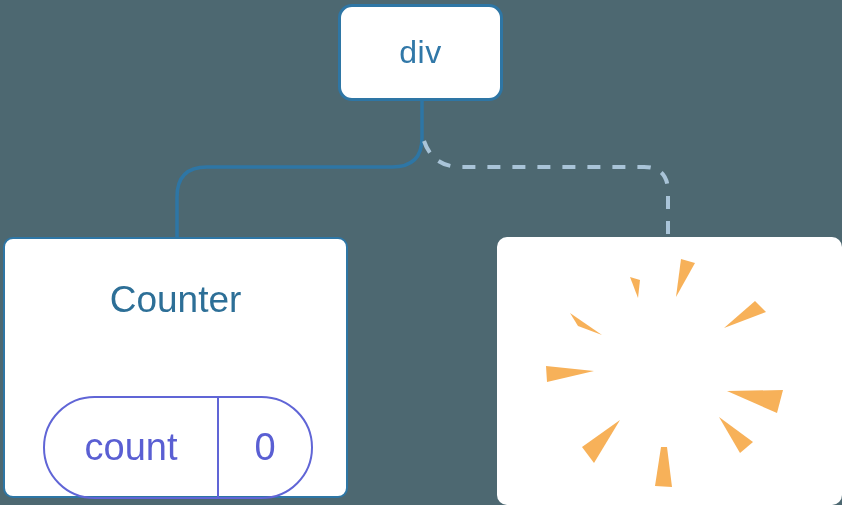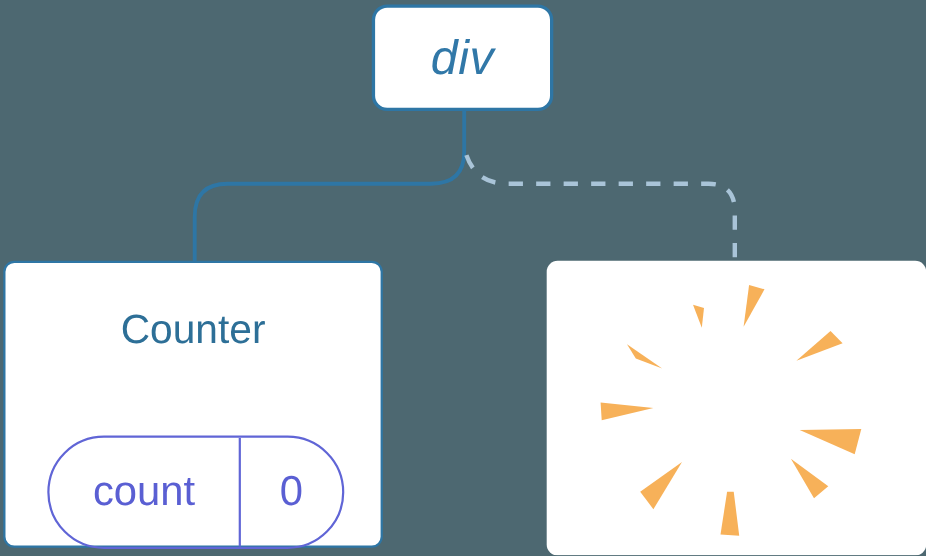--- a/index.html
+++ b/index.html
@@ -36,25 +36,24 @@
     position:absolute;
     left:338px;top:4px;
     width:165px;height:97px;
     background:var(--card-bg);
     border:3px solid var(--node-border);
     border-radius:14px;
     display:flex;align-items:center;justify-content:center;
     z-index:2;
   }
   .node-div .label{
-    font-size:44px;
+    font-size:32px;
     font-weight:500;
     color:var(--div-text);
     letter-spacing:0.5px;
-    font-style:italic;
   }
   .card{
     position:absolute;
     background:var(--card-bg);
     border-radius:10px;
     z-index:2;
   }
   .card-counter{
     left:3px;top:237px;
     width:345px;height:261px;

